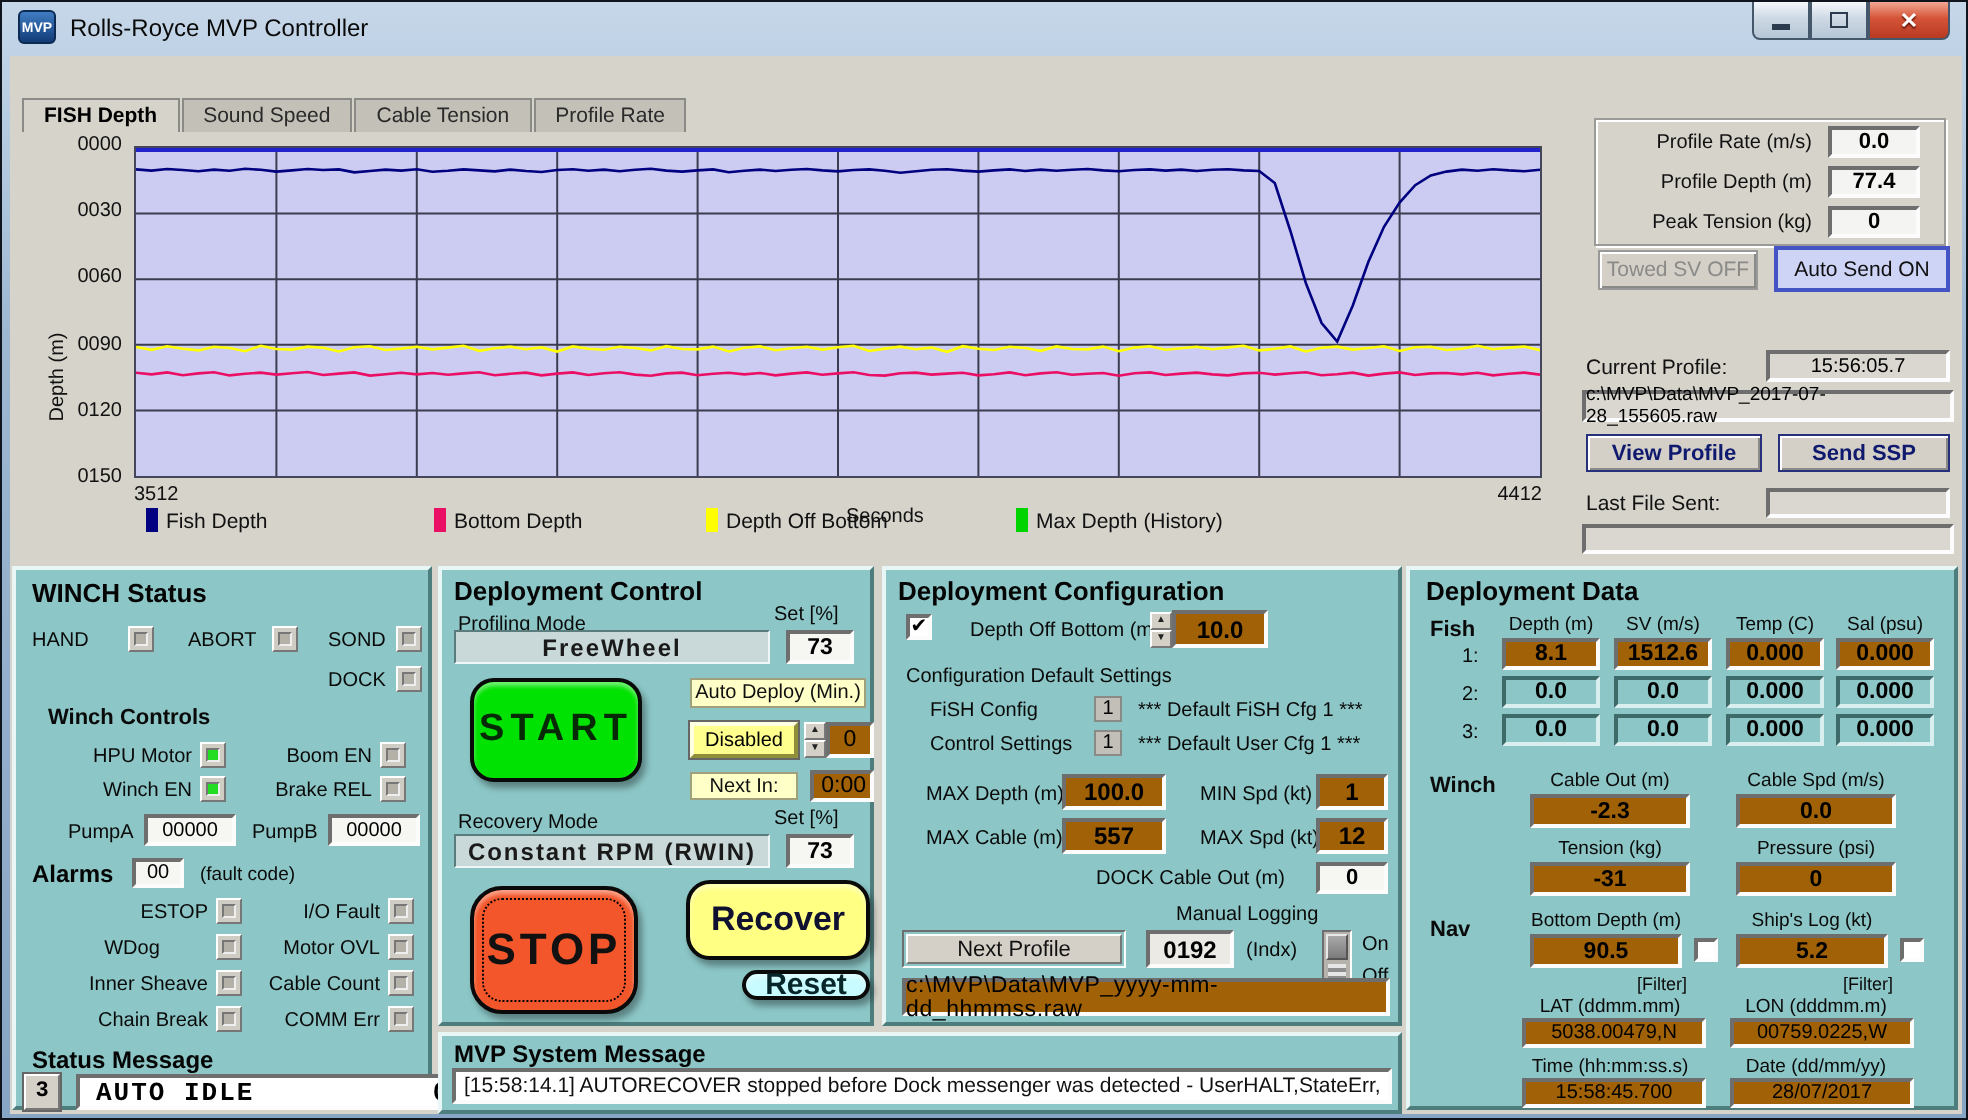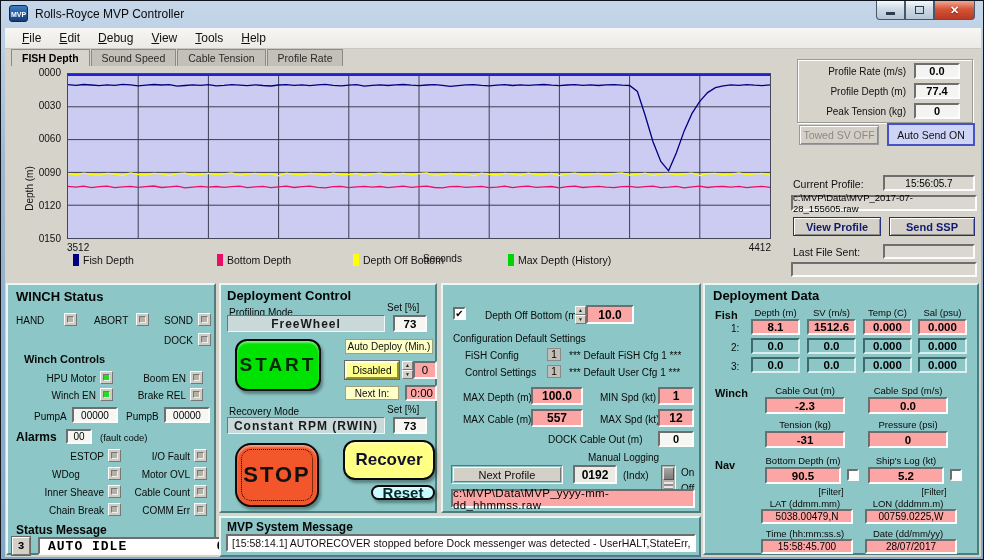--- a/index.html
+++ b/index.html
@@ -58,21 +58,21 @@
   .navy-btn { position:absolute; width:88px; height:19px; background:#d4d0c8; color:#0f1a6e; font-weight:bold; font-size:11px; border:1px solid #28307e; box-shadow:inset 1px 1px 0 #fff, inset -1px -1px 0 #8a8a88; }
   
   .panel { position:absolute; background:#8cc6c6; border:2px solid; border-color:#e9f6f6 #4e7d7d #4e7d7d #e9f6f6; }
   .ptitle { position:absolute; font-size:13px; font-weight:bold; color:#050505; }
   .lab { position:absolute; font-size:10px; color:#0a0a0a; white-space:nowrap; }
   .lab.b { font-weight:bold; font-size:11px; }
   .ind { position:absolute; width:13px; height:13px; background:#cfccc4; border:1px solid; border-color:#fff #777 #777 #fff; }
   .ind::before { content:""; position:absolute; left:2px; top:2px; width:5px; height:5px; background:#b4b1a9; border:1px solid; border-color:#777 #eee #eee #777; }
   .ind.on::before { background:#22dd22; }
   .sunkf { position:absolute; background:#f6f6f2; border:2px solid; border-color:#6e6e6e #fcfcfc #fcfcfc #6e6e6e; font-size:10px; text-align:center; display:flex; align-items:center; justify-content:center; }
-  .whitef { position:absolute; background:#fca5a5; border:2px solid; border-color:#6e6e6e #fcfcfc #fcfcfc #6e6e6e; font-weight:bold; font-size:11.5px; display:flex; align-items:center; justify-content:center; }
+  .whitef { position:absolute; background:#a16207; border:2px solid; border-color:#6e6e6e #fcfcfc #fcfcfc #6e6e6e; font-weight:bold; font-size:11.5px; display:flex; align-items:center; justify-content:center; }
   .tealf { position:absolute; background:#8cc6c6; border:2px solid; border-color:#3f6a6a #d9efef #d9efef #3f6a6a; font-weight:bold; font-size:11.5px; display:flex; align-items:center; justify-content:center; }
   .modef { position:absolute; background:#c9d8d8; border:1px solid; border-color:#5b7c7c #eef7f7 #eef7f7 #5b7c7c; font-size:12px; font-weight:bold; letter-spacing:1px; display:flex; align-items:center; justify-content:center; color:#1a1a1a; }
   .ylab { position:absolute; background:#ffffc8; border:1px solid #a0a07a; font-size:10px; display:flex; align-items:center; justify-content:center; color:#101010; }
   .ybtn { position:absolute; background:#ffff8e; border:2px solid; border-color:#ffffe2 #8f8f3a #8f8f3a #ffffe2; box-shadow:0 0 0 1px #666; font-size:10px; display:flex; align-items:center; justify-content:center; }
   .bigbtn { position:absolute; border:2px solid #0a0a0a; border-radius:12px; display:flex; align-items:center; justify-content:center; font-weight:bold; box-shadow:2px 3px 3px rgba(0,0,0,0.35), inset 0 2px 2px rgba(255,255,255,0.45); }
   .start { background:#00e202; font-size:19px; letter-spacing:3px; color:#052a05; }
   .stop { background:#f2562a; font-size:22px; letter-spacing:2px; border-radius:16px; outline:1px dotted #000; outline-offset:-7px; color:#111; }
   .recover { background:#ffff84; font-size:17px; color:#101030; }
   .reset { background:#c8fbff; font-size:15px; border-radius:9px; color:#06262a; }
   .spin { position:absolute; width:11px; display:flex; flex-direction:column; }
@@ -105,28 +105,20 @@
           <span class="glyph-max"></span>
         </div>
       <div class="wb wb-close">
           <span>✕</span>
         </div>
     </div>
   </div>
 
   <div class="client">
 
-    <div class="menubar">
-      <span class="menu-item">File</span>
-      <span class="menu-item">Edit</span>
-      <span class="menu-item">Debug</span>
-      <span class="menu-item">View</span>
-      <span class="menu-item">Tools</span>
-      <span class="menu-item">Help</span>
-    </div>
 
     <div class="tabsrow">
       <div class="tab active">FISH Depth</div>
       <div class="tab">Sound Speed</div>
       <div class="tab">Cable Tension</div>
       <div class="tab">Profile Rate</div>
     </div>
 
     <div class="chart-area">
       <div class="ylabel">Depth (m)</div>
@@ -266,20 +258,21 @@
       <div class="lab" style="left:8px;top:121px">Recovery Mode</div>
       <div class="lab" style="left:166px;top:119px">Set [%]</div>
       <div class="modef" style="left:6px;top:132px;width:158px;height:17px">Constant RPM (RWIN)</div>
       <div class="whitef" style="left:172px;top:132px;width:34px;height:17px;background:#f6f6f2">73</div>
       <div class="bigbtn stop" style="left:14px;top:158px;width:84px;height:64px">STOP</div>
       <div class="bigbtn recover" style="left:122px;top:155px;width:92px;height:40px">Recover</div>
       <div class="bigbtn reset" style="left:150px;top:200px;width:64px;height:15px">Reset</div>
     </div>
 
     <div class="panel" style="left:436px;top:255px;width:260px;height:230px">
+      <div class="ptitle" style="left:6px;top:3px">Deployment Configuration</div>
       <span class="cb" style="left:10px;top:22px">✔</span>
       <div class="lab" style="left:42px;top:25px">Depth Off Bottom (m)</div>
       <div class="spin" style="left:132px;top:21px">
         <span class="spin-b">▲</span>
         <span class="spin-b">▼</span>
       </div>
       <div class="whitef" style="left:143px;top:20px;width:48px;height:19px;font-size:12px">10.0</div>
       <div class="lab" style="left:10px;top:48px">Configuration Default Settings</div>
       <div class="lab" style="left:22px;top:65px">FiSH Config</div>
       <div class="greybox" style="left:104px;top:63px;width:14px;height:13px">1</div>

